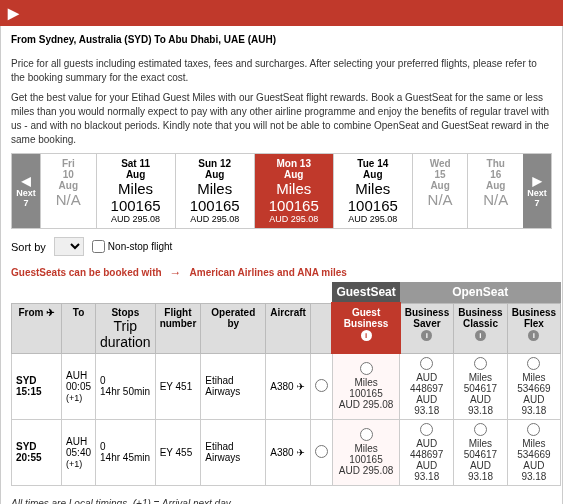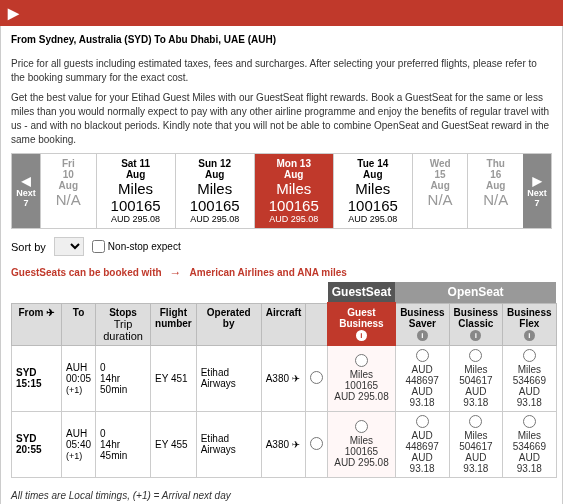--- a/index.html
+++ b/index.html
@@ -119,21 +119,21 @@
       font-size: 10px;
       vertical-align: top;
     }
     .col-header-row th.guest-business {
       background: #c0392b;
       color: #fff;
       border: 2px solid #c0392b;
     }
     .col-header-row .sub-header {
       font-weight: normal;
-      font-size: 11px;
+      font-size: 14px;
     }
 
     .info-icon {
       display: inline-block;
       width: 11px;
       height: 11px;
       background: #888;
       color: #fff;
       border-radius: 50%;
       text-align: center;
@@ -235,21 +235,21 @@
     </div>
   </div>
 
   <div class="sort-row">
     <span>Sort by</span>
     <select>
       <option></option>
     </select>
     <label>
       <input type="checkbox" style="">
-      <span>Non-stop expect</span>
+      <span>Non-stop flight</span>
     </label>
   </div>
 
   <div class="guest-note">
     <span>GuestSeats can be booked with</span>
     <span class="arrow-right">→</span>
     <span>American Airlines and ANA miles</span>
   </div>
 
   <table class="flights-table">

